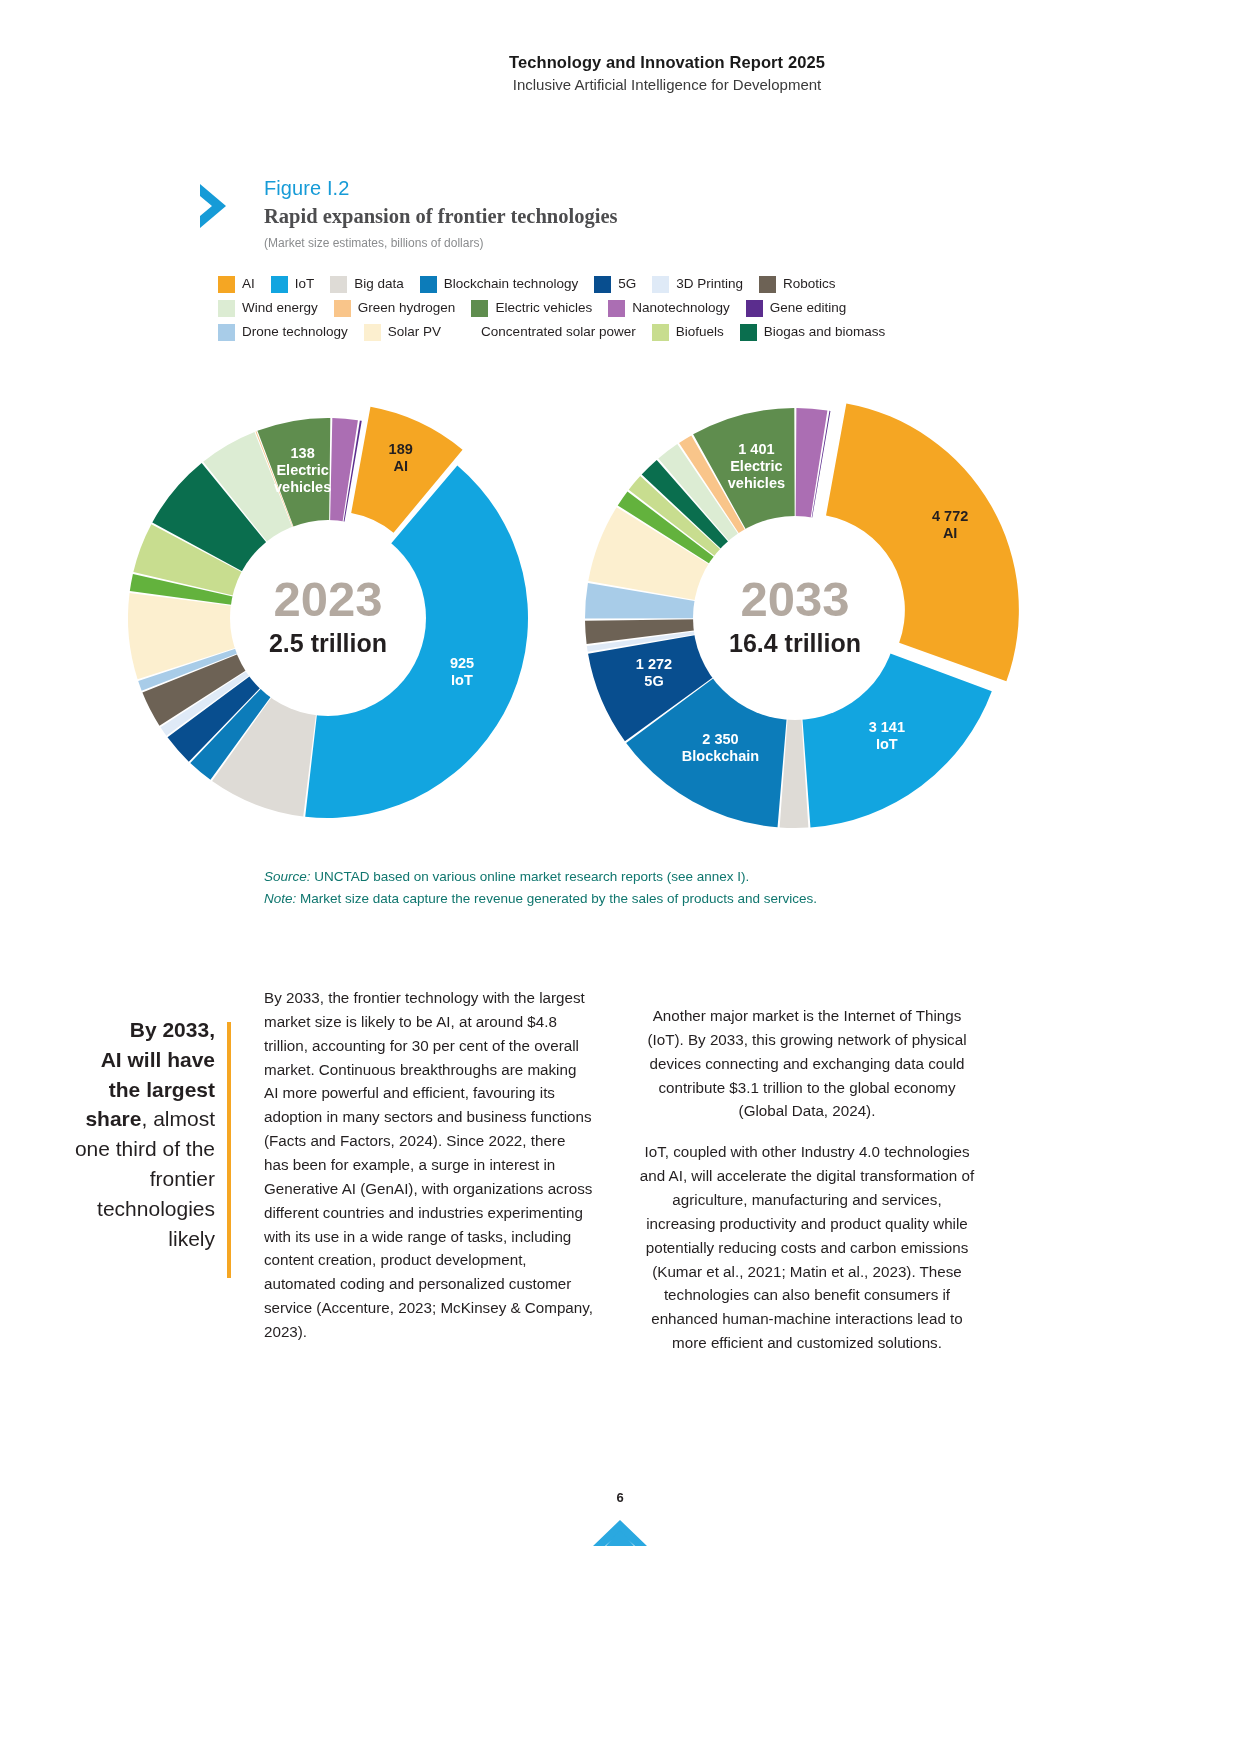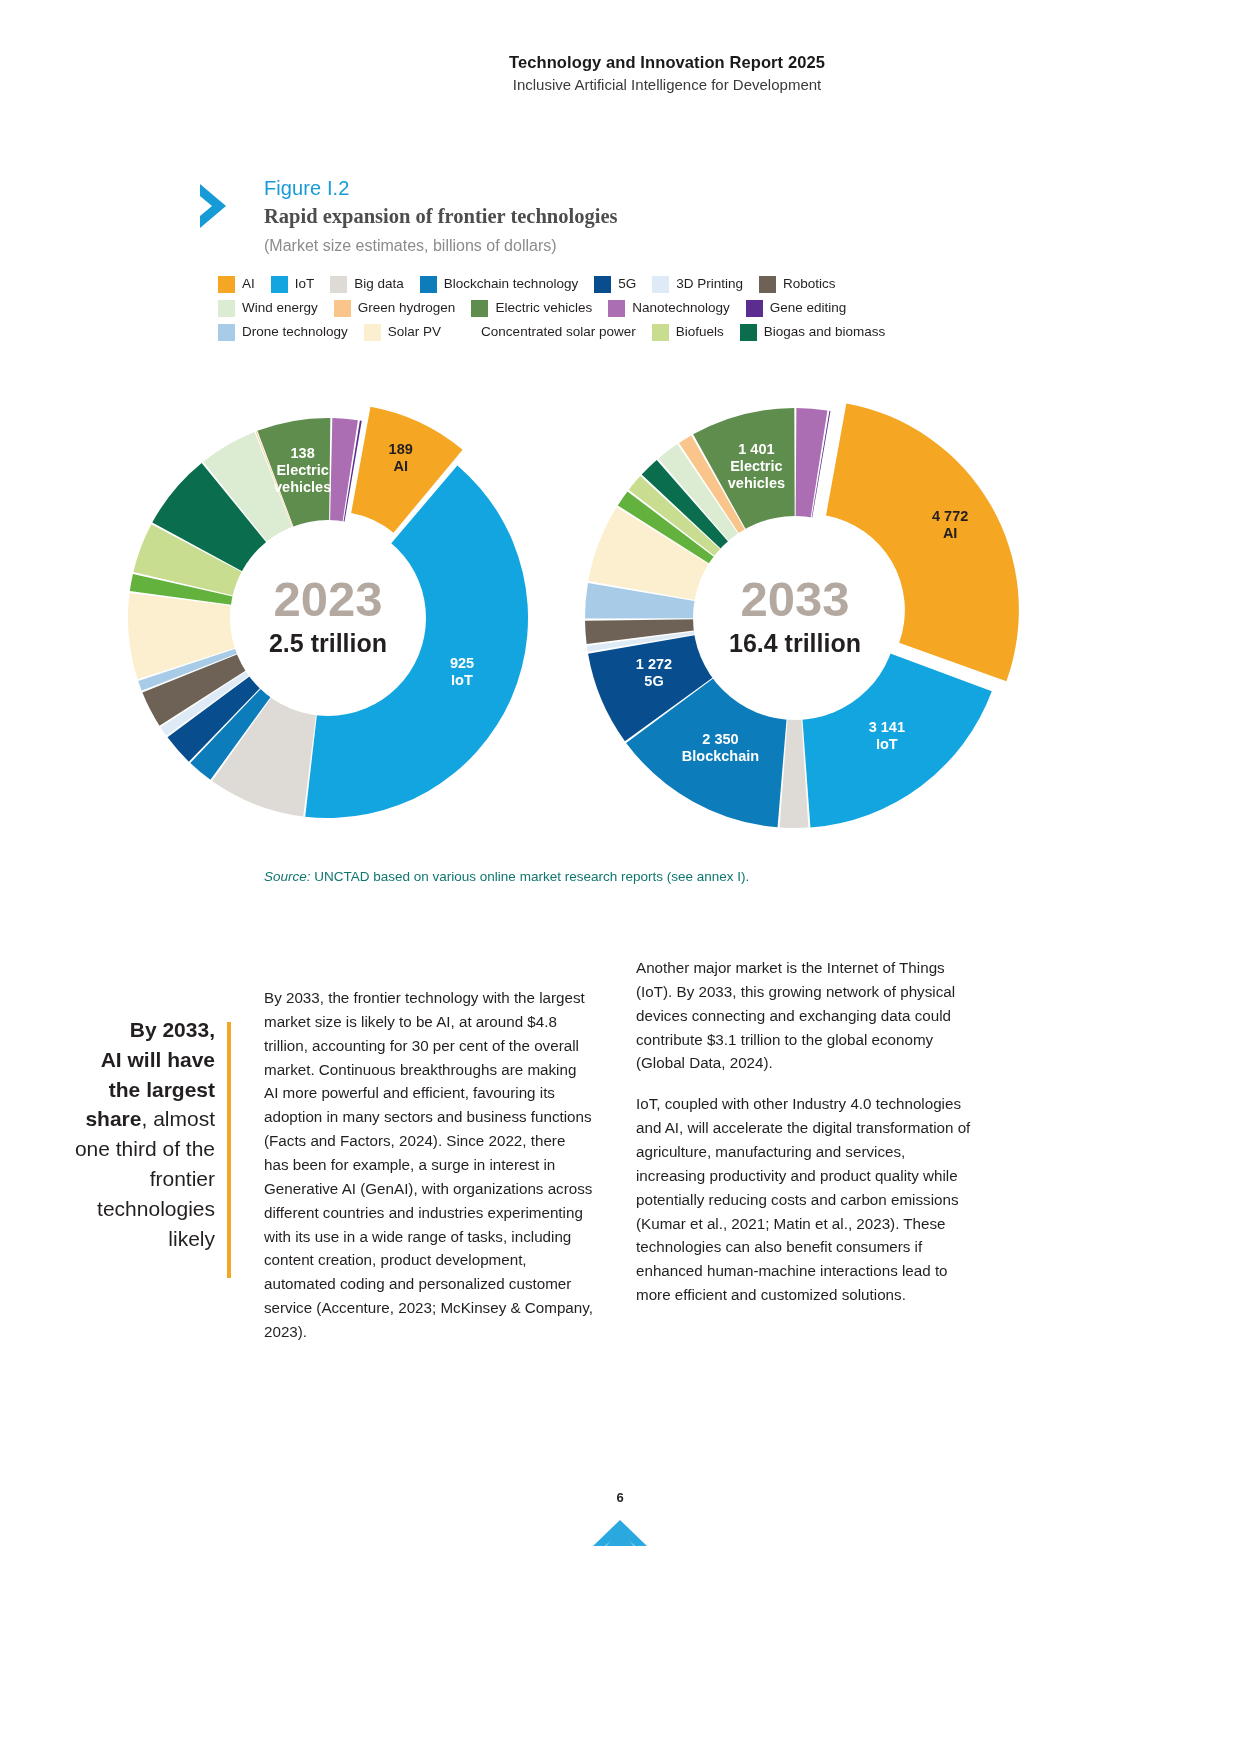--- a/index.html
+++ b/index.html
@@ -17,21 +17,21 @@
   .runhead{position:absolute;top:52px;left:0;width:1240px;text-align:center;margin-left:47px;}
   .runhead .t1{font-size:16.5px;font-weight:bold;letter-spacing:0.1px;color:#1a1a1a;line-height:1.3;}
   .runhead .t2{font-size:15px;font-weight:normal;color:#3a3a3a;line-height:1.45;margin-top:1px;}
 
   
   .fig-head{position:absolute;left:196px;top:176px;width:800px;}
   .fig-arrow{position:absolute;left:0;top:6px;width:44px;height:48px;}
   .fig-txt{margin-left:68px;}
   .fig-num{color:#169bd7;font-size:20px;font-weight:normal;line-height:1.25;letter-spacing:0.1px;}
   .fig-title{color:#4d4d4f;font-size:20.5px;font-weight:bold;line-height:1.3;margin-top:2px;font-family:Liberation Serif, serif;}
-  .fig-sub{color:#8a8c8e;font-size:16px;line-height:1.35;margin-top:5px;}
+  .fig-sub{color:#8a8c8e;font-size:12px;line-height:1.35;margin-top:5px;}
 
   
   .legend{position:absolute;left:218px;top:272px;width:760px;}
   .legend-row{display:flex;align-items:center;height:24px;white-space:nowrap;}
   .lg{display:flex;align-items:center;}
   .lg .sw{width:17px;height:17px;display:inline-block;flex:0 0 auto;}
   .lg .lb{font-size:13.5px;color:#231f20;margin-left:7px;margin-right:16px;line-height:1;}
 
   
   .charts{position:absolute;left:0;top:380px;width:1240px;height:460px;}
@@ -47,21 +47,21 @@
   
   .pull{position:absolute;left:60px;top:1015px;width:155px;text-align:right;
         font-size:21px;line-height:1.42;color:#231f20;}
   .pull b{font-weight:bold;}
   .pull-rule{position:absolute;left:227px;top:1022px;width:4px;height:256px;background:#f5a623;}
 
   
   .col{position:absolute;font-size:15.2px;line-height:1.57;color:#231f20;}
   .col p{margin:0 0 17px 0;}
   .col1{left:264px;top:986px;width:330px;}
-  .col2{left:636px;top:956px;width:342px;}
+  .col2{left:636px;top:1004px;width:342px;text-align:center;}
 
   
   .pageno{position:absolute;left:0;top:1490px;width:1240px;text-align:center;font-size:13px;font-weight:bold;color:#231f20;}
   .chev{position:absolute;left:50%;top:1516px;transform:translateX(-50%);width:58px;height:34px;}
 </style>
 </head>
 <body>
 
 <div class="page">
 
@@ -277,20 +277,21 @@
         <text x="405.13315740300646" y="140.69880474386684" text-anchor="middle" class="slice-lbl" fill="#231f20"><tspan x="405.13315740300646" dy="0">4 772</tspan><tspan x="405.13315740300646" dy="17">AI</tspan></text>
         <text x="341.8515216623779" y="352.3613418049415" text-anchor="middle" class="slice-lbl" fill="#ffffff"><tspan x="341.8515216623779" dy="0">3 141</tspan><tspan x="341.8515216623779" dy="17">IoT</tspan></text>
         <text x="175.49840160926504" y="363.63574311248334" text-anchor="middle" class="slice-lbl" fill="#ffffff"><tspan x="175.49840160926504" dy="0">2 350</tspan><tspan x="175.49840160926504" dy="17">Blockchain</tspan></text>
         <text x="109.01103002322725" y="289.4231465414671" text-anchor="middle" class="slice-lbl" fill="#ffffff"><tspan x="109.01103002322725" dy="0">1 272</tspan><tspan x="109.01103002322725" dy="17">5G</tspan></text>
         <text x="211.41657670601063" y="73.94487699874469" text-anchor="middle" class="slice-lbl" fill="#ffffff"><tspan x="211.41657670601063" dy="0">1 401</tspan><tspan x="211.41657670601063" dy="17">Electric</tspan><tspan x="211.41657670601063" dy="17">vehicles</tspan></text>
       </svg>
   </div>
 
   <div class="srcnote">
     <div><i>Source:</i><span> UNCTAD based on various online market research reports (see annex I).</span></div>
+    <div><i>Note:</i><span> Market size data capture the revenue generated by the sales of products and services.</span></div>
   </div>
 
   <div class="pull">
     <b>By 2033,</b><br>
     <b>AI will have</b><br>
     <b>the largest</b><br>
     <b>share</b><span>, almost one third of the frontier technologies likely</span>
   </div>
   <div class="pull-rule"></div>
 

